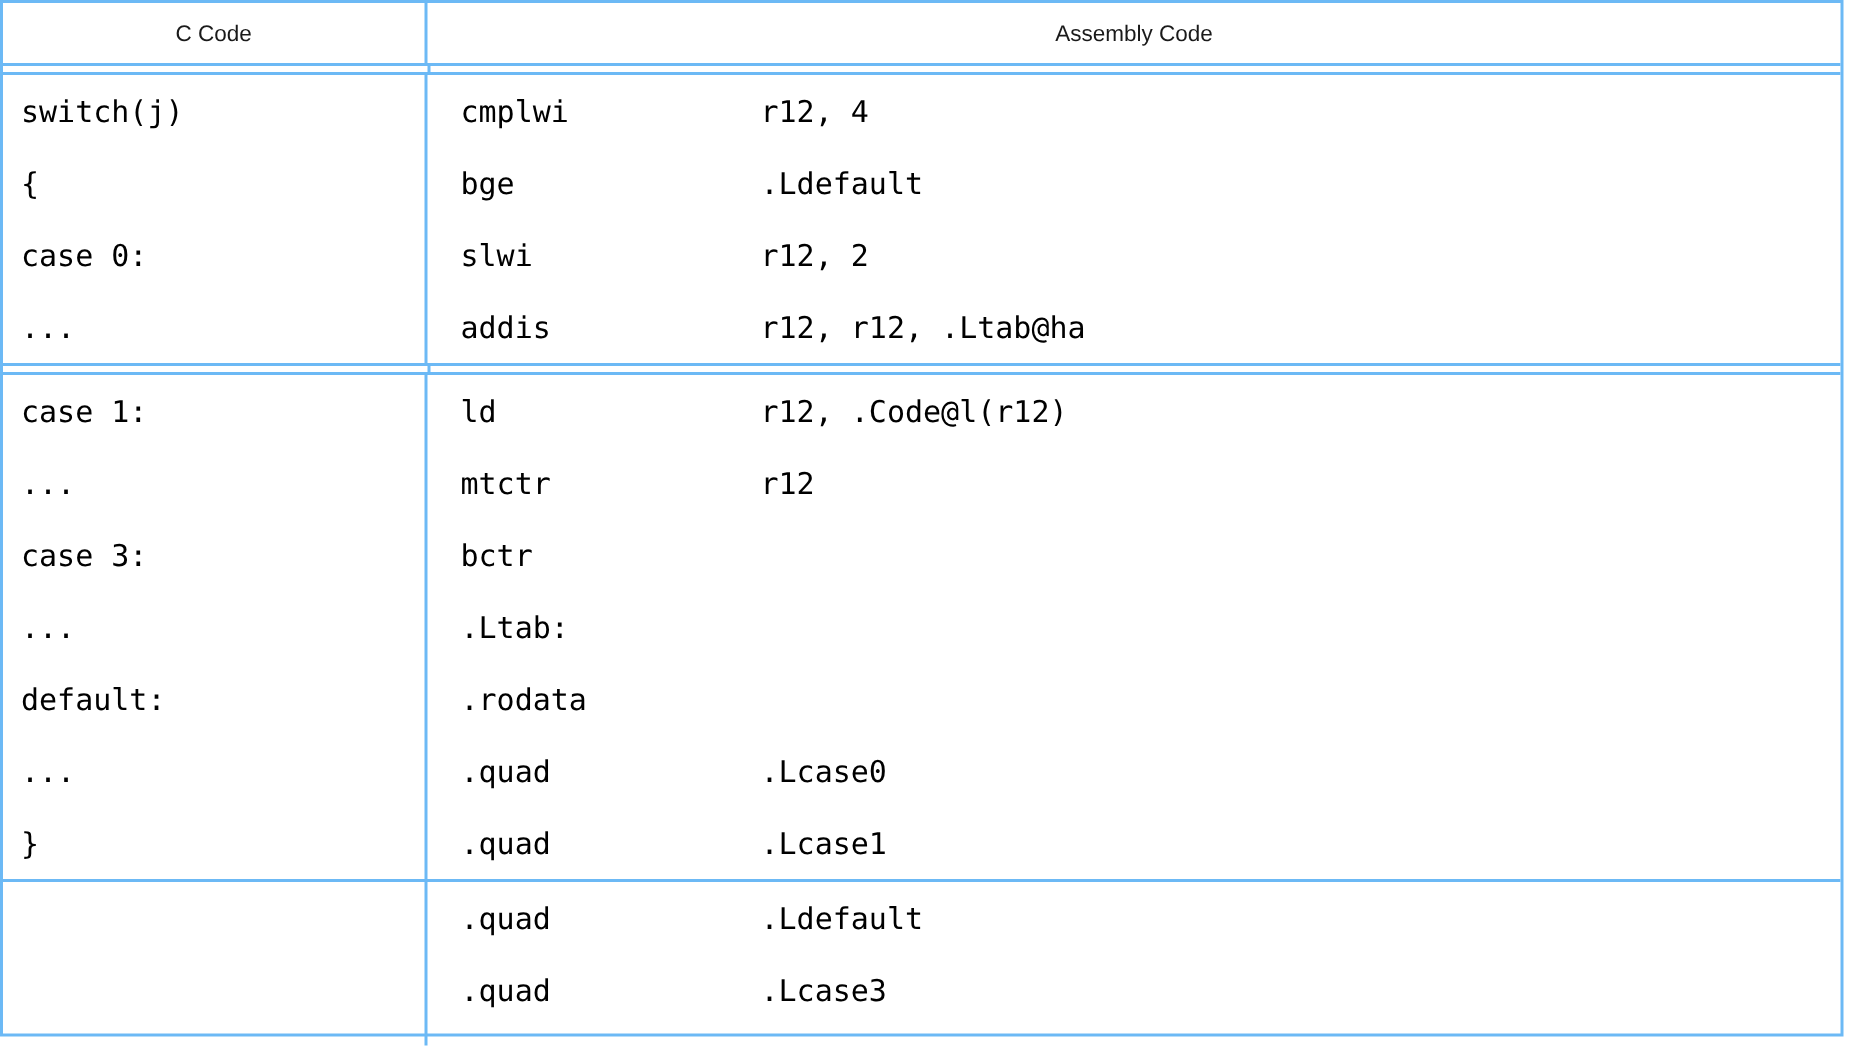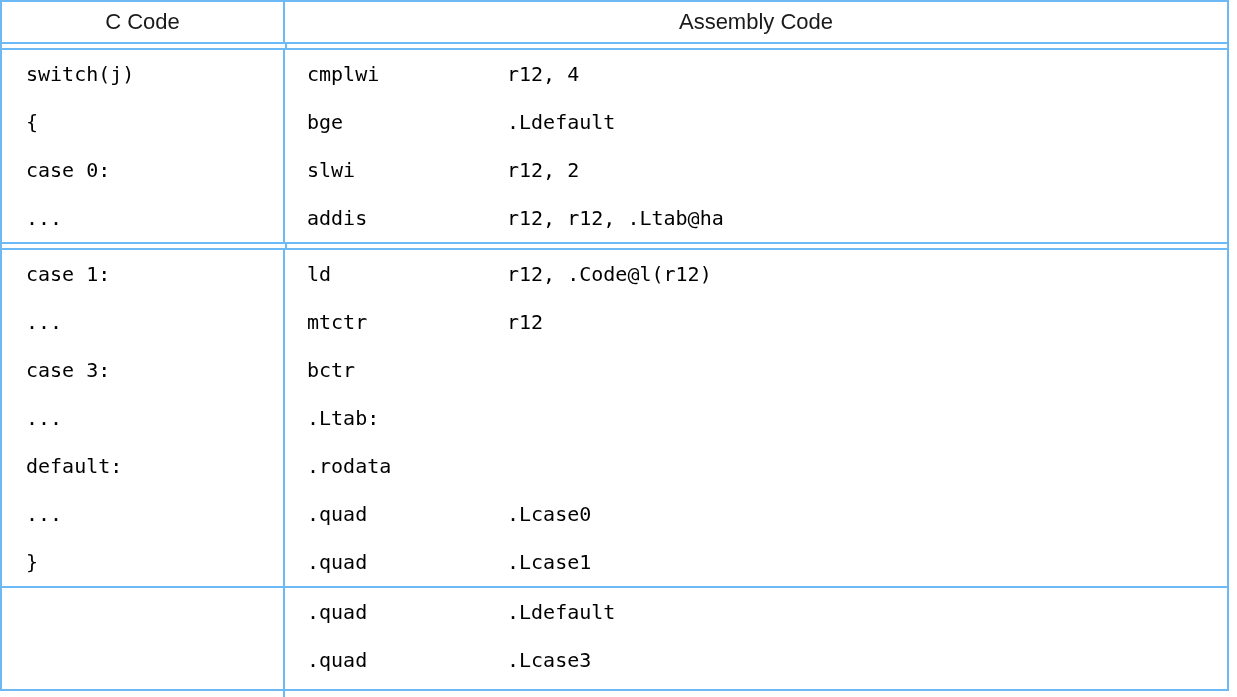--- a/index.html
+++ b/index.html
@@ -27,21 +27,21 @@
   .thead {
     display: flex;
     height: 40px;
     box-sizing: border-box;
   }
   .th {
     display: flex;
     align-items: center;
     justify-content: center;
     font-family: "Liberation Sans", sans-serif;
-    font-size: 22px;
+    font-size: 15px;
     color: #1a1a1a;
     box-sizing: border-box;
     height: 100%;
   }
   .th-c {
     width: 283px;
     border-right: 2px solid #6cb9f5;
   }
   .th-asm {
     flex: 1 1 auto;
@@ -75,21 +75,21 @@
     display: flex;
     box-sizing: border-box;
   }
   .cell {
     box-sizing: border-box;
     padding: 0;
   }
   .cell-c {
     width: 283px;
     border-right: 2px solid #6cb9f5;
-    padding-left: 24px;
+    padding-left: 12px;
   }
   .cell-asm {
     flex: 1 1 auto;
     padding-left: 22px;
   }
 
   .codeline {
     font-family: "DejaVu Sans Mono", "Liberation Mono", monospace;
     font-size: 20px;
     line-height: 48px;

